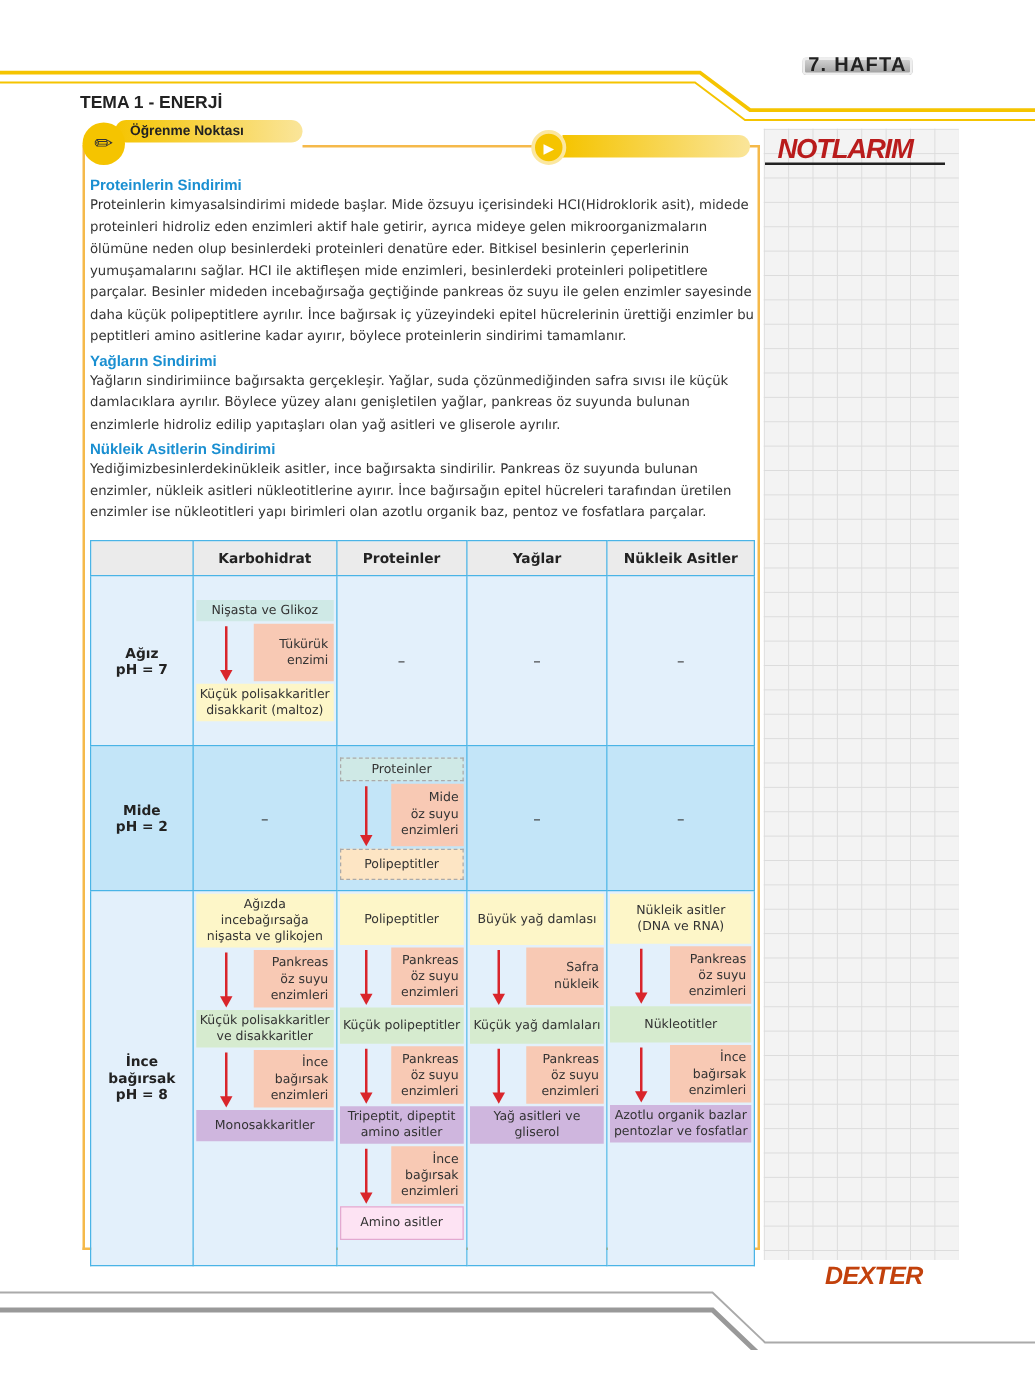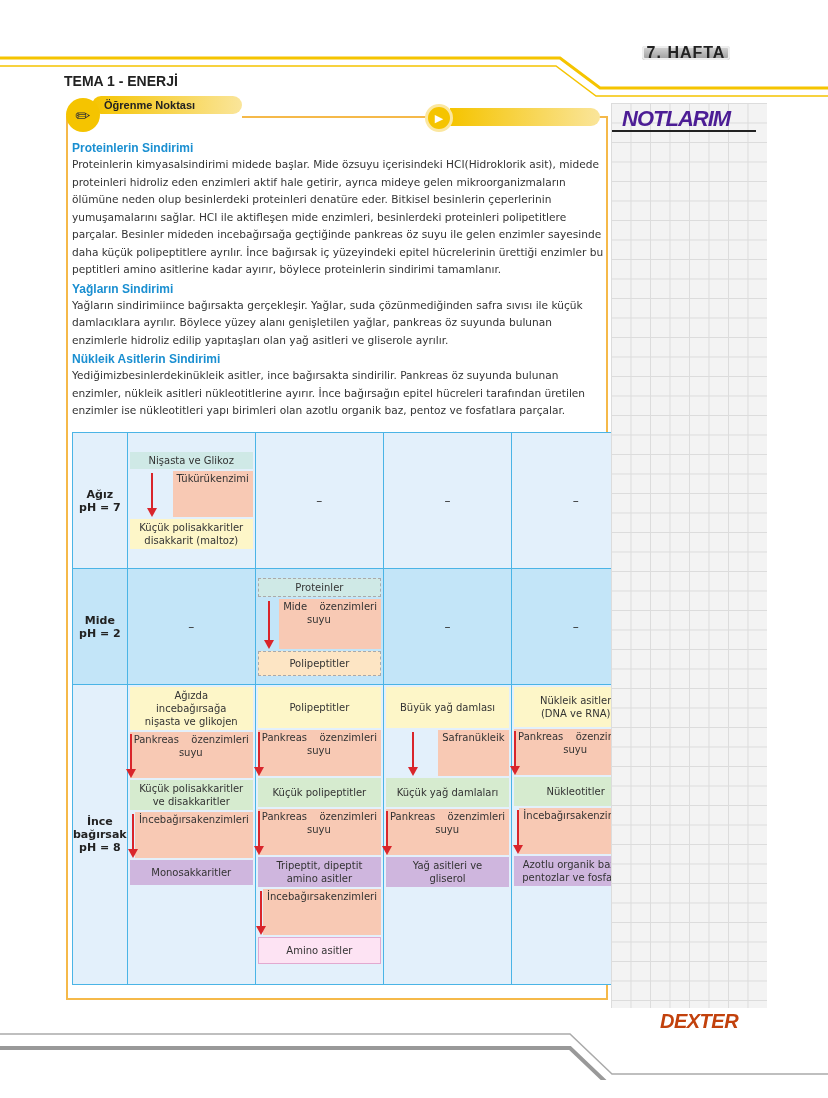--- a/index.html
+++ b/index.html
@@ -10,36 +10,36 @@
   .banner-pill{left:92px;top:96px;width:150px;height:18px;border-radius:9px;background:linear-gradient(90deg,#f5c400,#fae59a);font-family:"Liberation Sans",sans-serif;font-weight:bold;font-size:11px;color:#222;padding-left:12px;line-height:18px}
   .pencil{left:66px;top:98px;width:34px;height:34px;border-radius:50%;background:#f5c400;display:flex;align-items:center;justify-content:center;font-size:18px}
   .play{left:425px;top:104px;width:28px;height:28px;border-radius:50%;background:#f5c400;border:3px solid #fbe7a0;color:#fff;font-size:11px;display:flex;align-items:center;justify-content:center}
   .pill2{left:450px;top:108px;width:150px;height:18px;background:linear-gradient(90deg,#f5c400,#fae59a);border-radius:0 9px 9px 0}
   .box{left:66px;top:116px;width:542px;height:884px;border:2px solid #f5b94a;border-top:none}
   .boxline{left:242px;top:116px;width:184px;height:2px;background:#f5b94a}
   .boxline2{left:598px;top:116px;width:10px;height:2px;background:#f5b94a}
   .content{left:72px;top:140px;width:532px;font-size:10.6px;line-height:17.5px;color:#333}
   .h{color:#1a8fd1;font-weight:bold;font-size:12px;line-height:16px;font-family:"Liberation Sans",sans-serif}
   .notes{left:611px;top:103px;width:156px;height:905px;background-color:#f3f3f3;background-image:linear-gradient(#dcdcdc 1px,transparent 1px),linear-gradient(90deg,#dcdcdc 1px,transparent 1px);background-size:19.5px 19.5px}
-  .notlarim{left:622px;top:106px;font-family:"Liberation Sans",sans-serif;font-weight:bold;font-style:italic;font-size:22px;color:#4c1d95;letter-spacing:-1px}
+  .notlarim{left:622px;top:106px;font-family:"Liberation Sans",sans-serif;font-weight:bold;font-style:italic;font-size:22px;color:#b91c1c;letter-spacing:-1px}
   .notline{left:612px;top:130px;width:144px;height:2px;background:#222}
   .dexter{left:660px;top:1010px;font-family:"Liberation Sans",sans-serif;font-weight:bold;font-style:italic;font-size:20px;color:#c2410c;letter-spacing:-0.5px}
   table{position:absolute;left:72px;top:432px;width:532px;border-collapse:collapse;font-size:10px;color:#333}
   td,th{border:1.5px solid #4ab4e6;text-align:center;vertical-align:middle}
   th{background:#ebebeb;height:28px;font-size:11px;font-weight:bold;color:#222}
   .rowlbl{font-weight:bold;font-size:11px;color:#222;width:82px}
   .r1{background:#e3f0fb}.r2{background:#c3e5f8}.r3{background:#e3f0fb}
   .cell{padding:2px 2px;position:relative}
   .chip{display:block;padding:2px 2px;line-height:13px}
   .teal{background:#cfe9e6}.yel{background:#fdf6c8}.grn{background:#d6ebcf}.pur{background:#cfb6de}.pink{background:#fde3f3;border:1px solid #e2a9d0}.dot{border:1px dashed #aaa}
   .step{display:flex;height:46px;align-items:stretch;margin:2px 0}
   .arrow{width:42%;position:relative}
   .arrow::before{content:"";position:absolute;left:50%;top:2px;bottom:8px;width:2px;background:#d9252b}
   .arrow::after{content:"";position:absolute;left:calc(50% - 4px);bottom:0;border-left:5px solid transparent;border-right:5px solid transparent;border-top:9px solid #d9252b}
-  .enz{flex:1;background:#f8c9b4;text-align:right;padding:1px 4px;line-height:13px;display:flex;justify-content:center}
+  .enz{flex:1;background:#f8c9b4;text-align:right;padding:1px 4px;line-height:13px;display:flex;flex-direction:column;justify-content:center}
   .dash{font-size:12px}
 </style>
 </head>
 <body>
 
 <svg class="abs" style="left:0;top:0" width="828" height="100">
   <path d="M0 58 H560 L600 88 H828" stroke="#f5c400" stroke-width="3" fill="none"></path>
   <path d="M0 66 H556 L596 96 H828" stroke="#f5c400" stroke-width="1.5" fill="none"></path>
 </svg>
 <div class="abs hafta">7. HAFTA</div>
@@ -57,20 +57,27 @@
   <div class="h">Proteinlerin Sindirimi</div>
   <p>Proteinlerin kimyasalsindirimi midede başlar. Mide özsuyu içerisindeki HCI(Hidroklorik asit), midede proteinleri hidroliz eden enzimleri aktif hale getirir, ayrıca mideye gelen mikroorganizmaların ölümüne neden olup besinlerdeki proteinleri denatüre eder. Bitkisel besinlerin çeperlerinin yumuşamalarını sağlar. HCI ile aktifleşen mide enzimleri, besinlerdeki proteinleri polipetitlere parçalar. Besinler mideden incebağırsağa geçtiğinde pankreas öz suyu ile gelen enzimler sayesinde daha küçük polipeptitlere ayrılır. İnce bağırsak iç yüzeyindeki epitel hücrelerinin ürettiği enzimler bu peptitleri amino asitlerine kadar ayırır, böylece proteinlerin sindirimi tamamlanır.</p>
   <div class="h" style="margin-top:2px">Yağların Sindirimi</div>
   <p>Yağların sindirimiince bağırsakta gerçekleşir. Yağlar, suda çözünmediğinden safra sıvısı ile küçük damlacıklara ayrılır. Böylece yüzey alanı genişletilen yağlar, pankreas öz suyunda bulunan enzimlerle hidroliz edilip yapıtaşları olan yağ asitleri ve gliserole ayrılır.</p>
   <div class="h" style="margin-top:2px">Nükleik Asitlerin Sindirimi</div>
   <p>Yediğimizbesinlerdekinükleik asitler, ince bağırsakta sindirilir. Pankreas öz suyunda bulunan enzimler, nükleik asitleri nükleotitlerine ayırır. İnce bağırsağın epitel hücreleri tarafından üretilen enzimler ise nükleotitleri yapı birimleri olan azotlu organik baz, pentoz ve fosfatlara parçalar.</p>
 </div>
 
 <table>
   <tbody>
+      <tr>
+    <th></th>
+    <th>Karbohidrat</th>
+    <th>Proteinler</th>
+    <th>Yağlar</th>
+    <th>Nükleik Asitler</th>
+  </tr>
   <tr class="r1" style="height:136px">
     <td class="rowlbl">
           <div>Ağız</div>
           <div>pH = 7</div>
         </td>
     <td class="cell">
       <span class="chip teal">Nişasta ve Glikoz</span>
       <div class="step">
             <div class="arrow"></div>
             <div class="enz">

